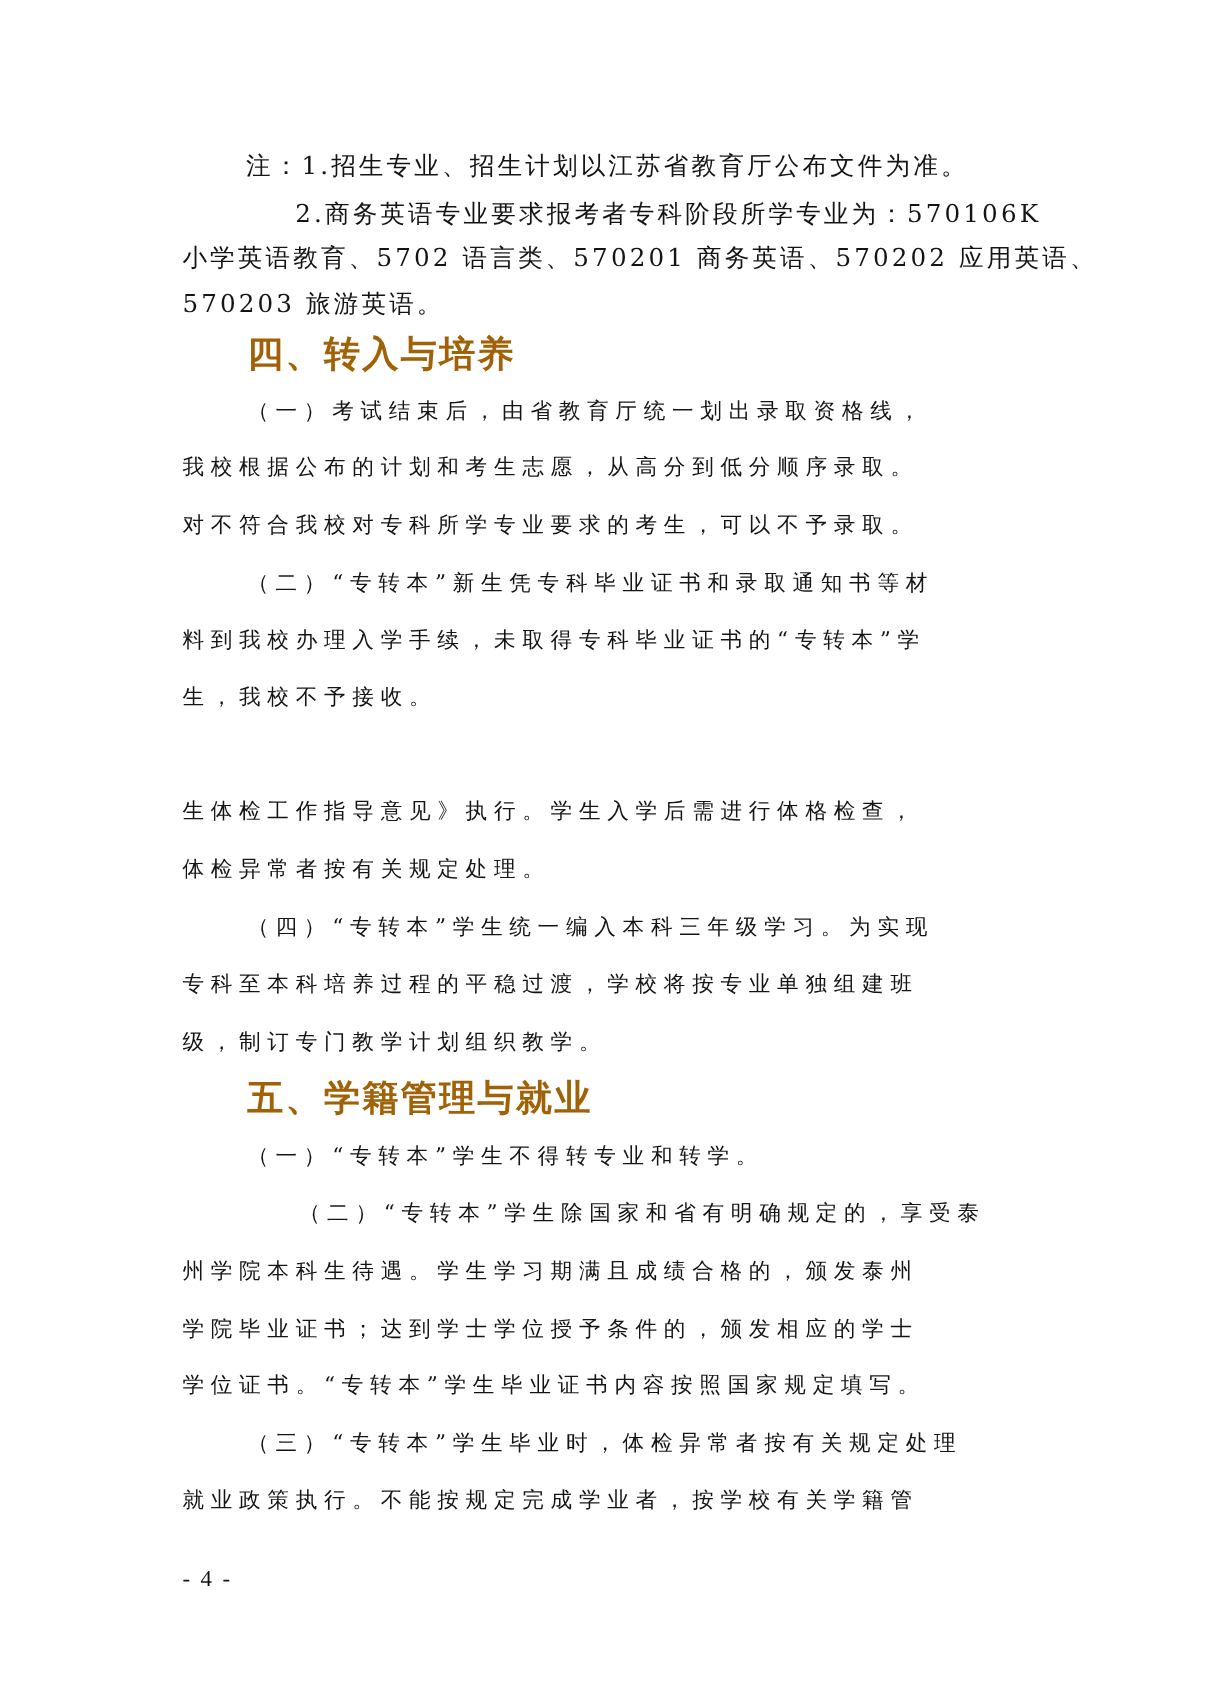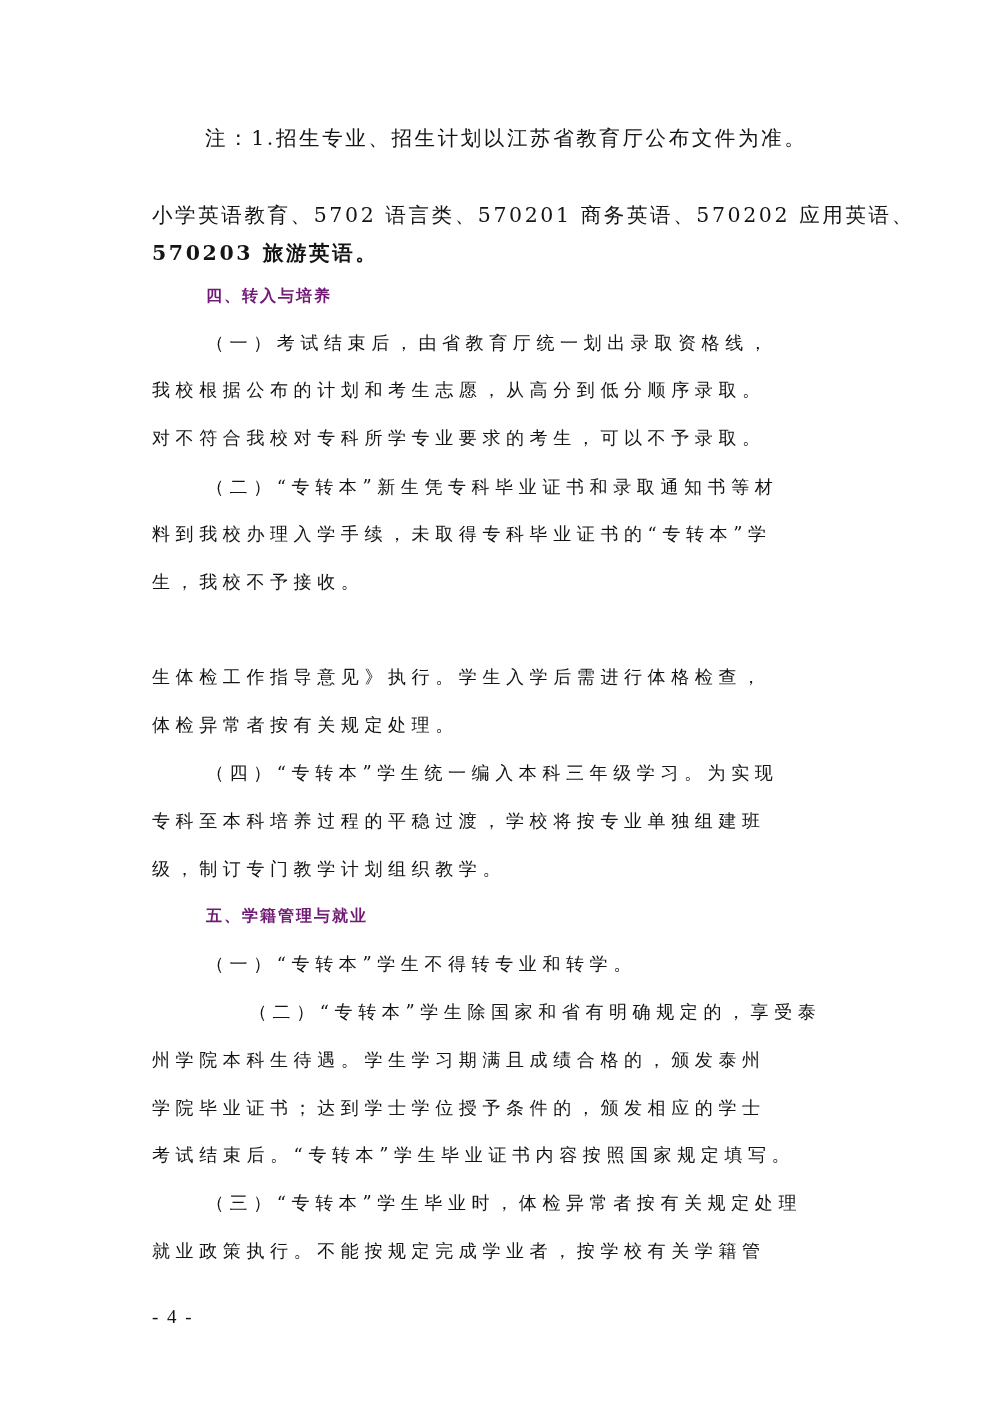--- a/index.html
+++ b/index.html
@@ -34,44 +34,45 @@
     }
     .line.note {
       font-size: 20.5px;
       letter-spacing: 2.6px;
     }
     .heading {
       position: absolute;
       left: 206px;
       white-space: nowrap;
       font-family: "DejaVu Sans", "Liberation Sans", sans-serif;
-      font-size: 16px;
+      font-size: 30px;
       font-weight: bold;
       letter-spacing: 2px;
       line-height: 30px;
-      color: #701a75;
+      color: #a16207;
     }
     .page-number {
       position: absolute;
       left: 152px;
       top: 1306px;
       font-family: "Liberation Serif", "DejaVu Serif", serif;
       font-size: 19px;
       color: #111111;
       letter-spacing: 2px;
     }
   </style>
 </head>
 <body>
 
 <div class="page">
 
   <div class="line note" style="left:205px; top:123px;">注：1.招生专业、招生计划以江苏省教育厅公布文件为准。</div>
+  <div class="line note" style="left:246px; top:163px;">2.商务英语专业要求报考者专科阶段所学专业为：570106K</div>
   <div class="line note" style="top:200px;">小学英语教育、5702 语言类、570201 商务英语、570202 应用英语、</div>
-  <div class="line note" style="top:238px;font-weight:bold;">570203 旅游英语。</div>
+  <div class="line note" style="top:238px;">570203 旅游英语。</div>
 
   <div class="heading" style="top:281px;">四、转入与培养</div>
 
   <div class="line" style="left:206px; top:328px;">（一）考试结束后，由省教育厅统一划出录取资格线，</div>
   <div class="line" style="top:375px;">我校根据公布的计划和考生志愿，从高分到低分顺序录取。</div>
   <div class="line" style="top:423px;">对不符合我校对专科所学专业要求的考生，可以不予录取。</div>
 
   <div class="line" style="left:206px; top:472px;">（二）“专转本”新生凭专科毕业证书和录取通知书等材</div>
   <div class="line" style="top:519px;text-align:right;">料到我校办理入学手续，未取得专科毕业证书的“专转本”学</div>
   <div class="line" style="top:567px;">生，我校不予接收。</div>
@@ -83,19 +84,19 @@
   <div class="line" style="top:806px;">专科至本科培养过程的平稳过渡，学校将按专业单独组建班</div>
   <div class="line" style="top:854px;text-align:center;">级，制订专门教学计划组织教学。</div>
 
   <div class="heading" style="top:901px;">五、学籍管理与就业</div>
 
   <div class="line" style="left:206px; top:949px;">（一）“专转本”学生不得转专业和转学。</div>
 
   <div class="line" style="left:206px; top:997px;margin-left:43px;">（二）“专转本”学生除国家和省有明确规定的，享受泰</div>
   <div class="line" style="top:1045px;">州学院本科生待遇。学生学习期满且成绩合格的，颁发泰州</div>
   <div class="line" style="top:1093px;">学院毕业证书；达到学士学位授予条件的，颁发相应的学士</div>
-  <div class="line" style="top:1140px;">考试结束后。“专转本”学生毕业证书内容按照国家规定填写。</div>
+  <div class="line" style="top:1140px;">学位证书。“专转本”学生毕业证书内容按照国家规定填写。</div>
 
   <div class="line" style="left:206px; top:1188px;">（三）“专转本”学生毕业时，体检异常者按有关规定处理</div>
   <div class="line" style="top:1236px;">就业政策执行。不能按规定完成学业者，按学校有关学籍管</div>
 
   <div class="page-number">- 4 -</div>
 </div>
 
 </body></html>

